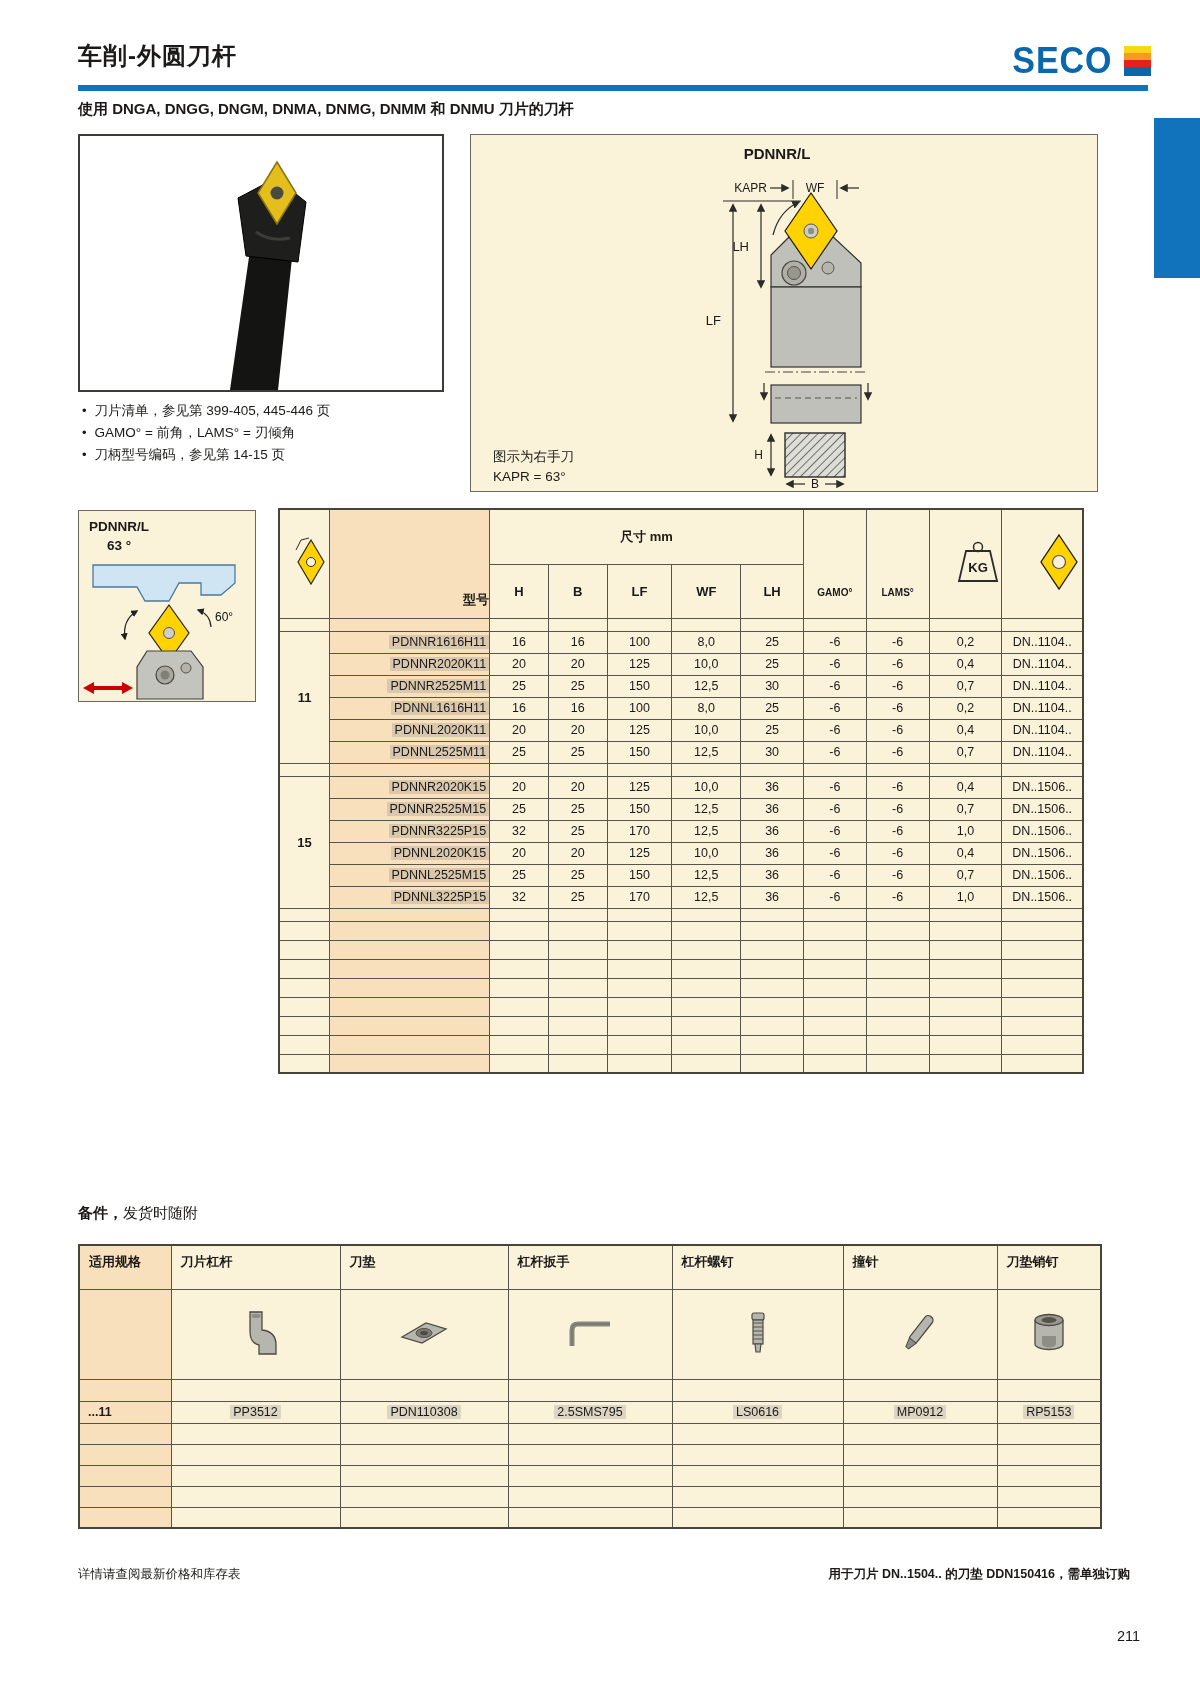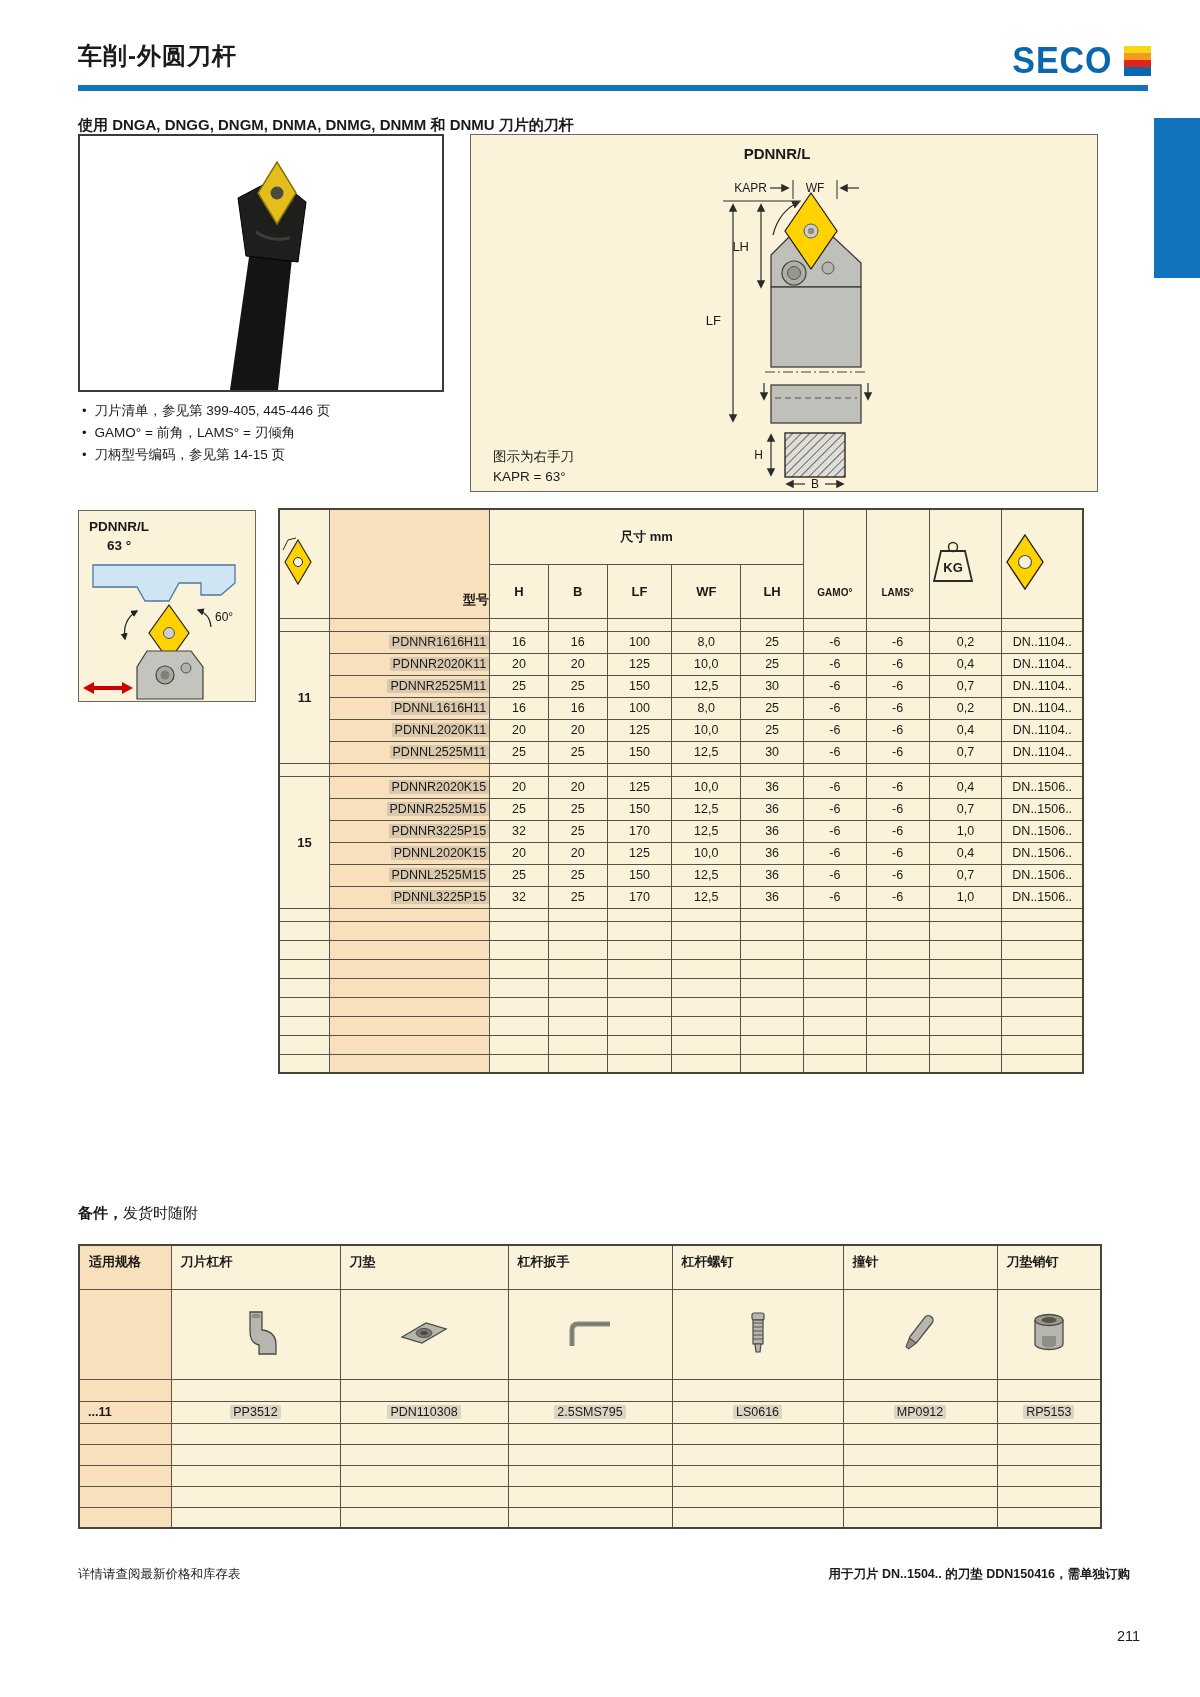--- a/index.html
+++ b/index.html
@@ -6,21 +6,21 @@
   body { background:#fff; font-family:"Liberation Sans","DejaVu Sans",sans-serif; color:#1b1a18; }
   .page { position:relative; width:1200px; height:1697px; background:#fff; overflow:hidden;padding-left:31px; }
 
   
   .title { position:absolute; left:78px; top:40px; font-size:24px; font-weight:bold; letter-spacing:1px; }
   .logo { position:absolute; left:1008px; top:40px; display:flex; align-items:center; gap:7px; }
   .logo .word { font-size:37px; font-weight:bold; color:#0A67AE; letter-spacing:1px; transform:scaleX(.92); }
   .logo .block { width:27px; height:30px; display:flex; flex-direction:column; }
   .logo .block i { flex:1; }
   .rule { position:absolute; left:78px; top:85px; width:1070px; height:6px; background:#1173BB; }
-  .subtitle { position:absolute; left:78px; top:100px; font-size:15px; font-weight:bold;margin-top:16px; }
+  .subtitle { position:absolute; left:78px; top:100px; font-size:15px; font-weight:bold; }
   .side-tab { position:absolute; left:1154px; top:118px; width:46px; height:160px; background:#1173BB; }
 
   
   .photo-box { position:absolute; left:78px; top:134px; width:366px; height:258px; background:#fff; border:2px solid #3b3b38; }
   .notes { position:absolute; left:82px; top:400px; list-style:none; font-size:13.5px; }
   .notes li { line-height:22px; }
   .notes li:before { content:"•"; margin-right:8px; font-size:13px; }
 
   .diagram-panel { position:absolute; left:470px; top:134px; width:628px; height:358px; background:#FBF2DA; border:1.5px solid #6B685E; }
 
@@ -32,21 +32,21 @@
 
   .main-table { position:absolute; left:278px; top:508px; }
   table { border-collapse:collapse; table-layout:fixed; background:#FBF2DA; }
   .main-table table { width:806px; border:2px solid #474439; }
   td, th { border:1px solid #57544B; padding:0; font-size:12.5px; overflow:hidden; white-space:nowrap; }
   .main-table thead tr.h1 th { height:55px; }
   .main-table thead tr.h2 th { height:54px; text-align:center; vertical-align:middle; font-size:13px; }
   th.model-hd { vertical-align:bottom; text-align:right; padding:0 0 9px 8px; font-size:13px; }
   th.dimspan { text-align:center; vertical-align:middle; font-size:13px; font-weight:bold; }
   th.bottom-lbl { vertical-align:bottom; text-align:center; padding-bottom:20px; font-size:10px; }
-  th.icon-cell { text-align:left; vertical-align:middle; }
+  th.icon-cell { text-align:right; vertical-align:middle; }
   .model-col { background:#F9E0BC; }
   td.num { text-align:center; }
   td.model-cell { text-align:right; padding-left:7px; }
   .group-cell { text-align:center; vertical-align:middle; font-weight:bold; font-size:13px; }
   tr.sep td { height:13px; }
   tr.data td { height:22px; }
   tr.empty td { height:19px; }
   .hl { background:rgba(140,140,140,.28); padding:0 3px; border-radius:1px; }
 
   

